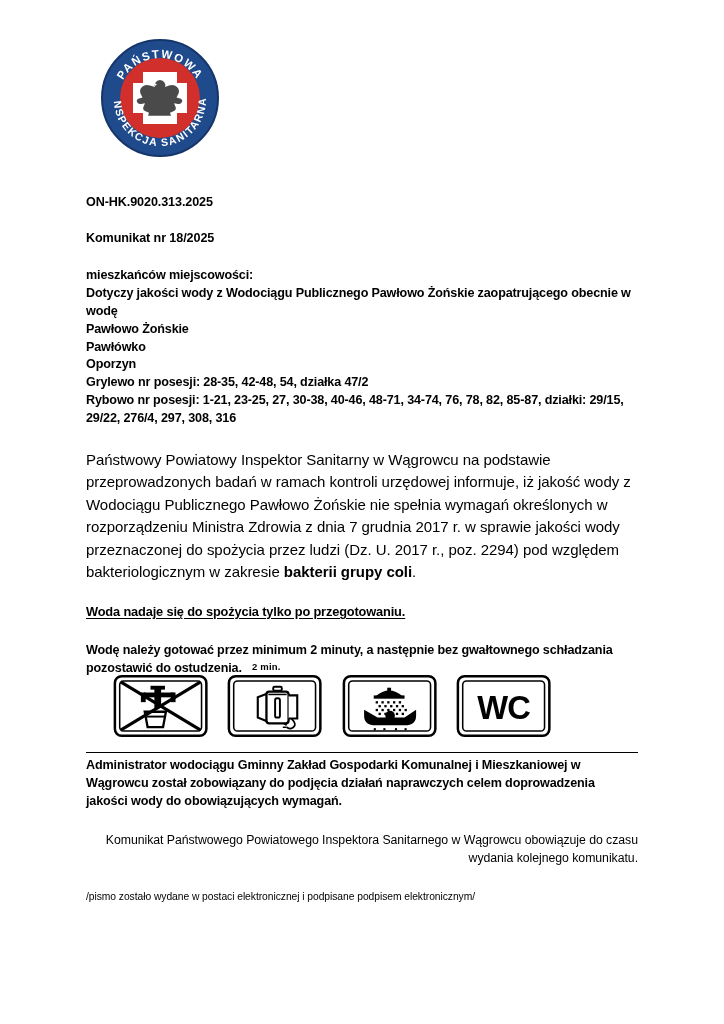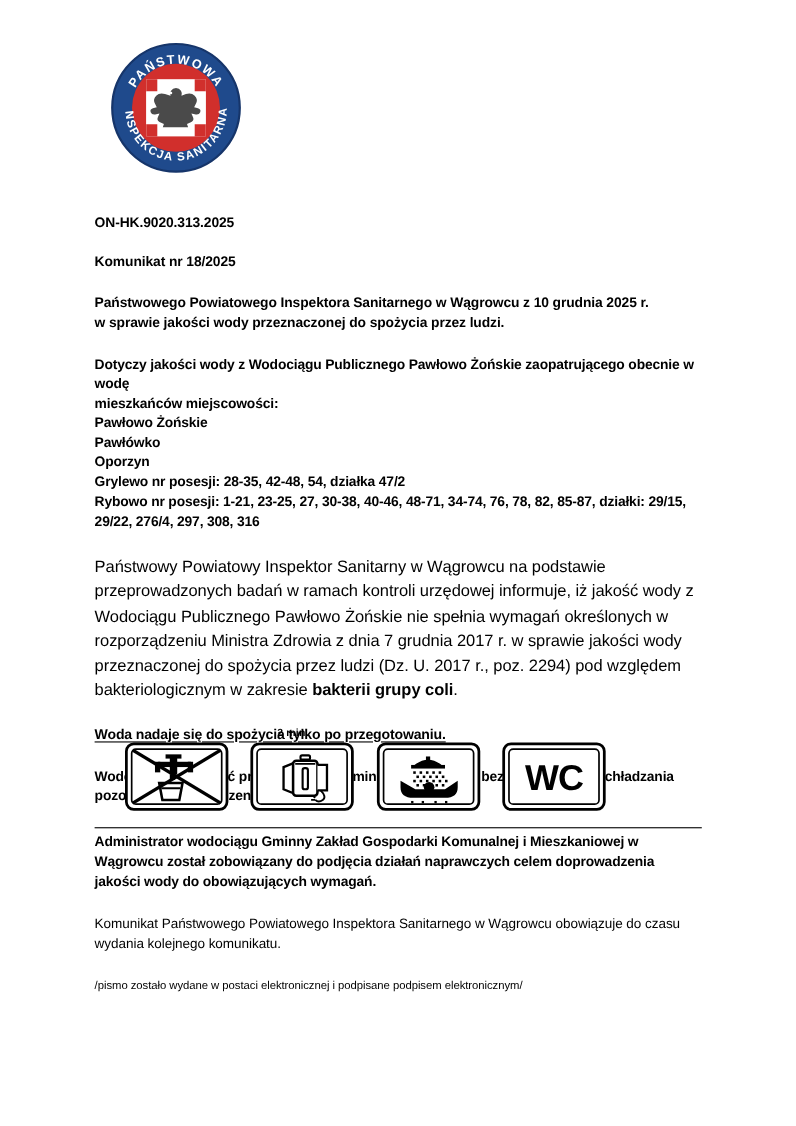--- a/index.html
+++ b/index.html
@@ -141,20 +141,21 @@
     line-height: 1.42;
     letter-spacing: -0.15px;
     margin-bottom: 20px;
   }
   .validity-block {
     font-size: 12.3px;
     font-weight: 400;
     line-height: 1.5;
     letter-spacing: -0.05px;
     margin-bottom: 22px;
+    text-align: right;
   }
   .esign-note {
     font-size: 10.3px;
     font-weight: 400;
     line-height: 1.4;
     letter-spacing: -0.05px;
   }
 </style>
 </head>
 <body>
@@ -194,28 +195,24 @@
       </text>
     </svg>
   </div>
 
   <div class="doc-body">
 
     <div class="ref-line">ON-HK.9020.313.2025</div>
 
     <div class="komunikat-line">Komunikat nr 18/2025</div>
 
-    <div class="authority-block">
-      <div>Państwowego Powiatowego Inspektora Sanitarnego w Wągrowcu z 10 grudnia  2025 r.</div>
-      <div>w sprawie jakości wody przeznaczonej do spożycia przez ludzi.</div>
-    </div>
 
     <div class="scope-block">
+      <div>mieszkańców miejscowości:</div>
       <div>Dotyczy jakości wody z Wodociągu Publicznego Pawłowo Żońskie zaopatrującego obecnie w wodę</div>
-      <div>mieszkańców miejscowości:</div>
       <span class="loc">Pawłowo Żońskie</span>
       <span class="loc">Pawłówko</span>
       <span class="loc">Oporzyn</span>
       <span class="loc">Grylewo nr posesji: 28-35, 42-48, 54, działka 47/2</span>
       <span class="loc">Rybowo nr posesji: 1-21, 23-25, 27, 30-38, 40-46, 48-71, 34-74, 76, 78, 82, 85-87, działki: 29/15,</span>
       <span class="loc">29/22, 276/4, 297, 308, 316</span>
     </div>
 
     <div class="finding-block">
       <span>Państwowy Powiatowy Inspektor Sanitarny w Wągrowcu na podstawie przeprowadzonych badań w ramach kontroli urzędowej informuje, iż jakość wody z Wodociągu Publicznego Pawłowo Żońskie nie spełnia wymagań określonych w rozporządzeniu Ministra Zdrowia z dnia 7 grudnia 2017 r. w sprawie jakości wody przeznaczonej do spożycia przez ludzi (Dz. U. 2017 r., poz. 2294) pod względem bakteriologicznym w zakresie </span><span class="strongish">bakterii grupy coli</span><span>.</span>

